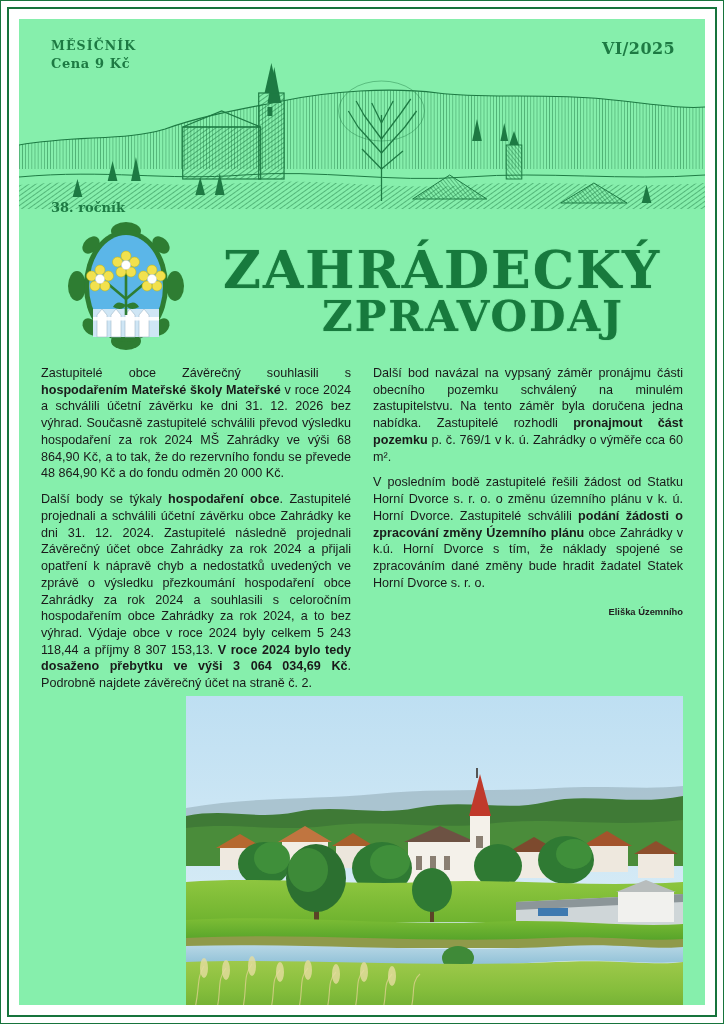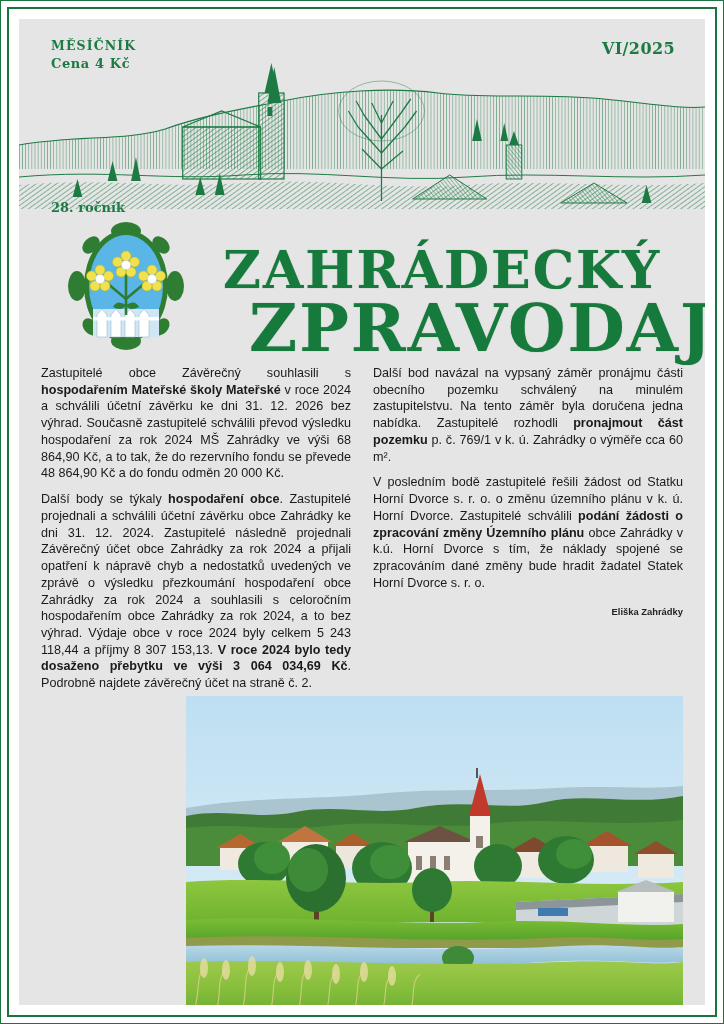--- a/index.html
+++ b/index.html
@@ -20,21 +20,21 @@
   .page-inner{
     position:absolute;
     left:6px;top:6px;right:6px;bottom:6px;
     border:2px solid #17743c;
     box-sizing:border-box;
     background:#fff;
   }
   .sheet{
     position:absolute;
     left:10px;top:10px;right:10px;bottom:10px;
-    background:#e5e5e5;
+    background:#86efac;
     overflow:hidden;
   }
 
   
   .masthead{position:relative;height:200px;}
   .mast-label{
     position:absolute;left:32px;top:18px;
     color:#1d7a43;font-weight:700;
     font-family:"DejaVu Serif",serif;
     line-height:1.45;letter-spacing:.6px;
@@ -62,21 +62,21 @@
     position:absolute;left:168px;right:8px;top:-2px;
     text-align:center;
   }
   .wordmark .w1,.wordmark .w2{
     font-family:"DejaVu Serif",serif;
     font-weight:700;color:#177a3d;
     line-height:.96;letter-spacing:2px;
     text-shadow:0 0 1px rgba(20,110,55,.55);
   }
   .wordmark .w1{font-size:52px;margin-top:28px;}
-  .wordmark .w2{font-size:66px;margin-top:2px;padding-left:62px;}
+  .wordmark .w2{font-size:42px;margin-top:2px;padding-left:62px;}
 
   
   .article{padding:6px 22px 0 22px;}
   h1.headline{
     margin:0 0 16px 0;
     text-align:center;
     font-size:22.5px;
     font-weight:700;
     letter-spacing:-.2px;
     color:#111;
@@ -179,25 +179,25 @@
               <path d="M206 124 l5 22 -10 0 z"></path>
               <path d="M60 130 l5 18 -10 0 z"></path>
               <path d="M644 136 l5 18 -10 0 z"></path>
             </g>
             <path d="M0 128 C 90 120, 150 132, 230 126 C 310 120, 380 134, 460 128 C 540 122, 620 132, 704 126" fill="none" stroke="#1d7a43" stroke-width="1"></path>
           </svg>
         </div>
 
         <div class="mast-label">
           <div class="l1">MĚSÍČNÍK</div>
-          <div class="l2">Cena 4 Kč</div>
+          <div class="l2">Cena 9 Kč</div>
         </div>
 
         <div class="issue">VI/2025</div>
-        <div class="volume">28. ročník</div>
+        <div class="volume">38. ročník</div>
       </div>
 
       <div class="logoband">
 
         <div class="crest">
           <svg viewBox="0 0 118 130" xmlns="http://www.w3.org/2000/svg">
 
             <g fill="#2e7d32">
               <ellipse cx="59" cy="10" rx="15" ry="9"></ellipse>
               <ellipse cx="59" cy="120" rx="15" ry="9"></ellipse>
@@ -282,21 +282,21 @@
             <p><span>Zastupitelé obce Závěrečný souhlasili s </span><b>hospodařením Mateřské školy Mateřské</b><span> v roce 2024 a schválili účetní závěrku ke dni 31. 12. 2026 bez výhrad. Současně zastupitelé schválili převod výsledku hospodaření za rok 2024 MŠ Zahrádky ve výši 68 864,90 Kč, a to tak, že do rezervního fondu se převede 48 864,90 Kč a do fondu odměn 20 000 Kč.</span></p>
 
             <p class="last"><span>Další body se týkaly </span><b>hospodaření obce</b><span>. Zastupitelé projednali a schválili účetní závěrku obce Zahrádky ke dni 31. 12. 2024. Zastupitelé následně projednali Závěrečný účet obce Zahrádky za rok 2024 a přijali opatření k nápravě chyb a nedostatků uvedených ve zprávě o výsledku přezkoumání hospodaření obce Zahrádky za rok 2024 a souhlasili s celoročním hospodařením obce Zahrádky za rok 2024, a to bez výhrad. Výdaje obce v roce 2024 byly celkem 5 243 118,44 a příjmy 8 307 153,13. </span><b>V roce 2024 bylo tedy dosaženo přebytku ve výši 3 064 034,69 Kč</b><span>. Podrobně najdete závěrečný účet na straně č. 2.</span></p>
           </div>
 
           <div class="col">
             <p><span>Další bod navázal na vypsaný záměr pronájmu části obecního pozemku schválený na minulém zastupitelstvu. Na tento záměr byla doručena jedna nabídka. Zastupitelé rozhodli </span><b>pronajmout část pozemku</b><span> p. č. 769/1 v k. ú. Zahrádky o výměře cca 60 m².</span></p>
 
             <p class="last"><span>V posledním bodě zastupitelé řešili žádost od Statku Horní Dvorce s. r. o. o změnu územního plánu v k. ú. Horní Dvorce. Zastupitelé schválili </span><b>podání žádosti o zpracování změny Územního plánu</b><span> obce Zahrádky v k.ú. Horní Dvorce s tím, že náklady spojené se zpracováním dané změny bude hradit žadatel Statek Horní Dvorce s. r. o.</span></p>
 
-            <div class="byline">Eliška Zahrádky</div>
+            <div class="byline">Eliška Územního</div>
           </div>
         </div>
 
         <div class="flowwrap">
           <div class="photo">
             <svg viewBox="0 0 497 316" preserveAspectRatio="none" xmlns="http://www.w3.org/2000/svg">
               <defs>
                 <linearGradient id="sky" x1="0" y1="0" x2="0" y2="1">
                   <stop offset="0%" stop-color="#bedff2"></stop>
                   <stop offset="100%" stop-color="#e2f1f8"></stop>

